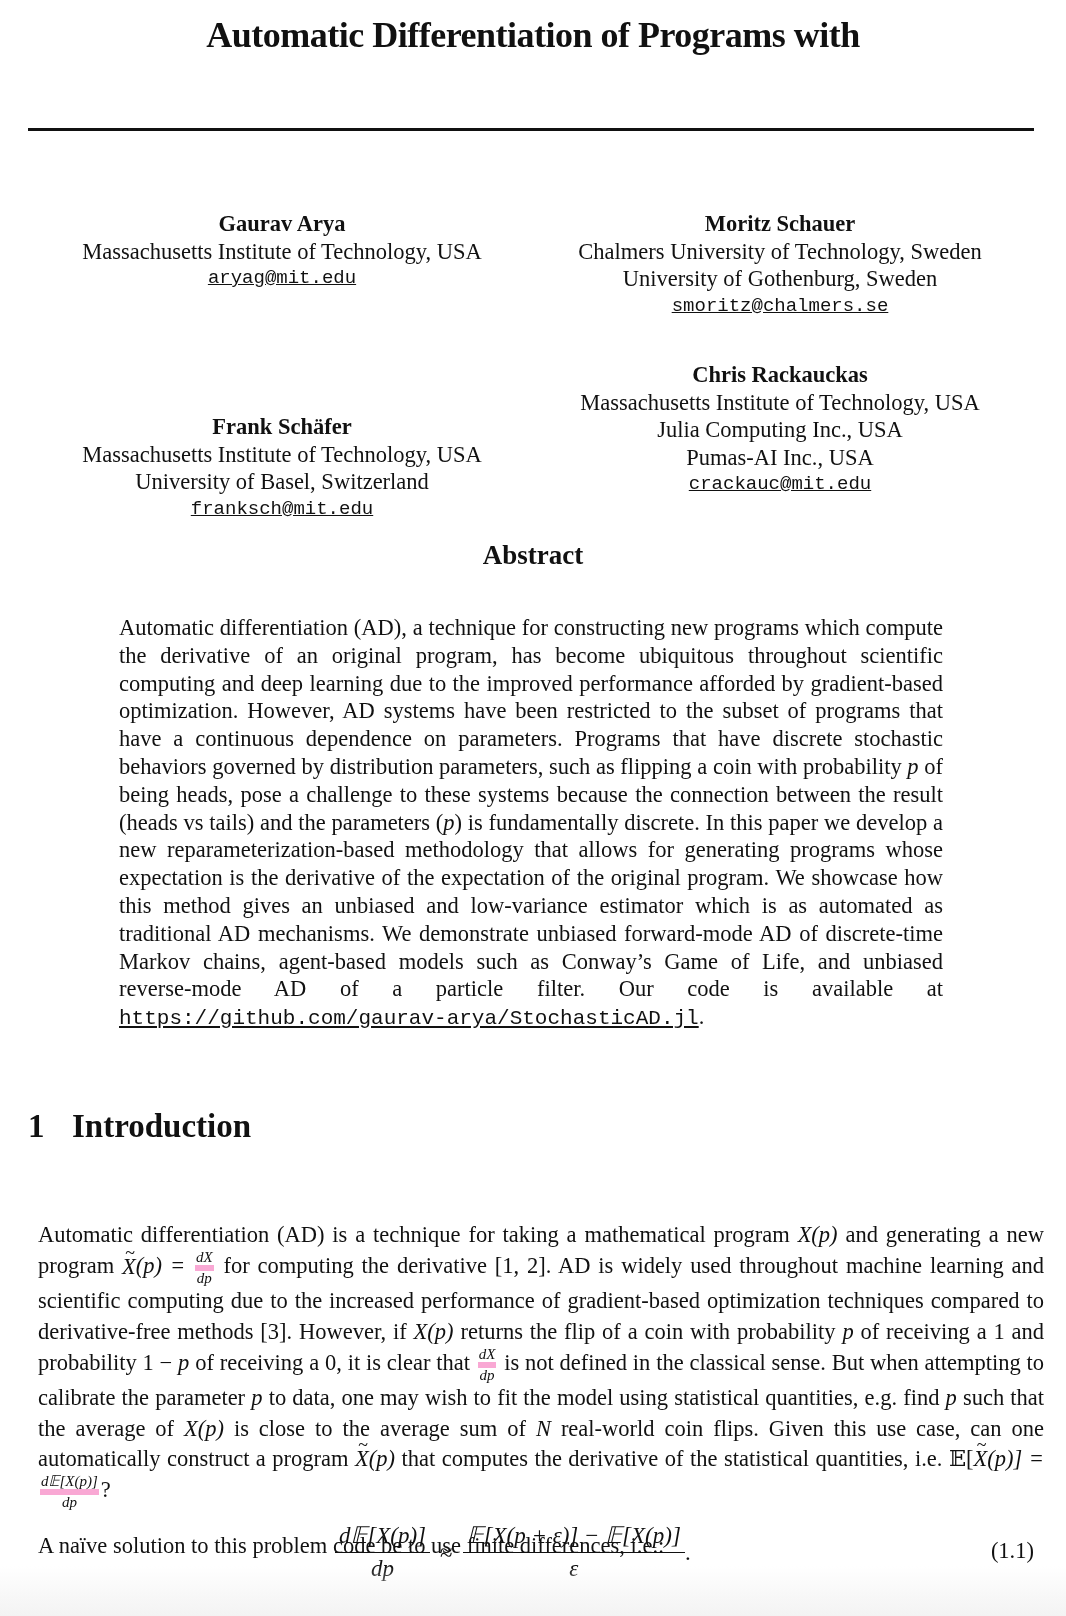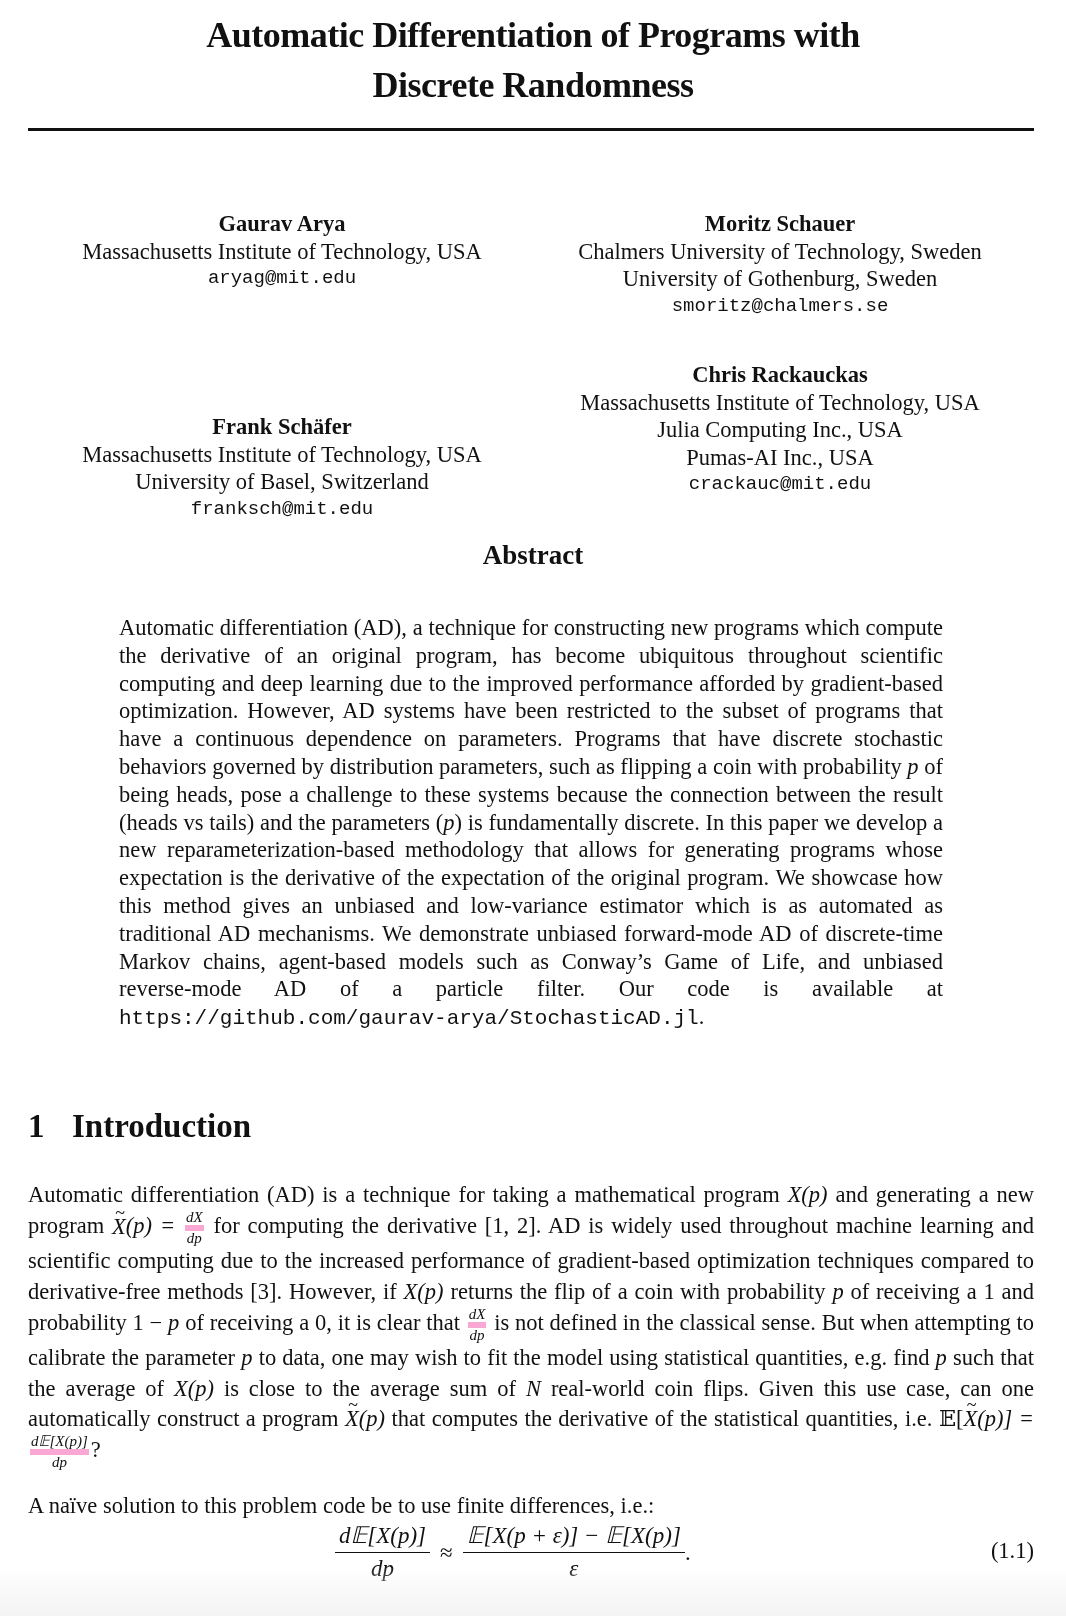--- a/index.html
+++ b/index.html
@@ -19,40 +19,40 @@
   }
   .rule {
     position:absolute; left:28px; width:1006px; top:128px; height:0;
     border-top:3px solid #111;
   }
   .author {
     position:absolute; text-align:center; font-size:22.5px; line-height:27.5px;
     width:520px;
   }
   .author .name { font-weight:bold; }
-  .mono { font-family:"Liberation Mono", "DejaVu Sans Mono", monospace; font-size:19px; }
+  .mono { font-family:"Liberation Mono", "DejaVu Sans Mono", monospace; font-size:19px;text-decoration:underline; }
   .a1 { left:22px; top:210px; }
   .a2 { left:520px; top:210px; }
   .a3 { left:22px; top:365px;margin-top:48px; }
   .a4 { left:520px; top:361px; }
   .abs-head {
     position:absolute; left:0; width:1066px; top:540px; text-align:center;
     font-weight:bold; font-size:27px;
   }
   .abstract {
     position:absolute; left:119px; width:824px; top:614px;
     font-size:22.5px; line-height:27.8px; text-align:justify;
   }
   .sec {
     position:absolute; left:28px; top:1108px; font-weight:bold; font-size:33px;
   }
   .sec .num { display:inline-block; width:44px; }
   .body {
-    position:absolute; left:28px; width:1006px;
-    font-size:22.5px; line-height:30.4px; text-align:justify;
+    position:absolute; left:38px; width:1006px;
+    font-size:22.5px; line-height:30.4px; text-align:justify;margin-top:40px;
   }
   .p1 { top:1180px; }
   .p2 { top:1491px; }
   i { font-style:italic; }
   .frac {
     display:inline-block; vertical-align:middle; text-align:center;
     font-size:15px; line-height:15px; margin:0 2px;
   }
   .frac .n { display:block; border-bottom:6px solid #f9a8d4; padding:0 1px;font-style:italic; }
   .frac .d { display:block; }
@@ -67,21 +67,20 @@
   .bigfrac .d { display:block; }
   .eqnum { position:absolute; right:32px; top:18px; font-size:22.5px; }
   .tilde { position:relative; display:inline-block; }
   .tilde::before { content:"~"; position:absolute; left:3px; top:-14px; font-size:18px; }
 </style>
 </head>
 <body>
 
 <div class="title">
   <div>Automatic Differentiation of Programs with</div>
-  <div>Discrete Randomness</div>
 </div>
 <div class="rule"></div>
 
 <div class="author a1">
   <div class="name">Gaurav Arya</div>
   <div>Massachusetts Institute of Technology, USA</div>
   <div class="mono">aryag@mit.edu</div>
 </div>
 <div class="author a2">
   <div class="name">Moritz Schauer</div>

